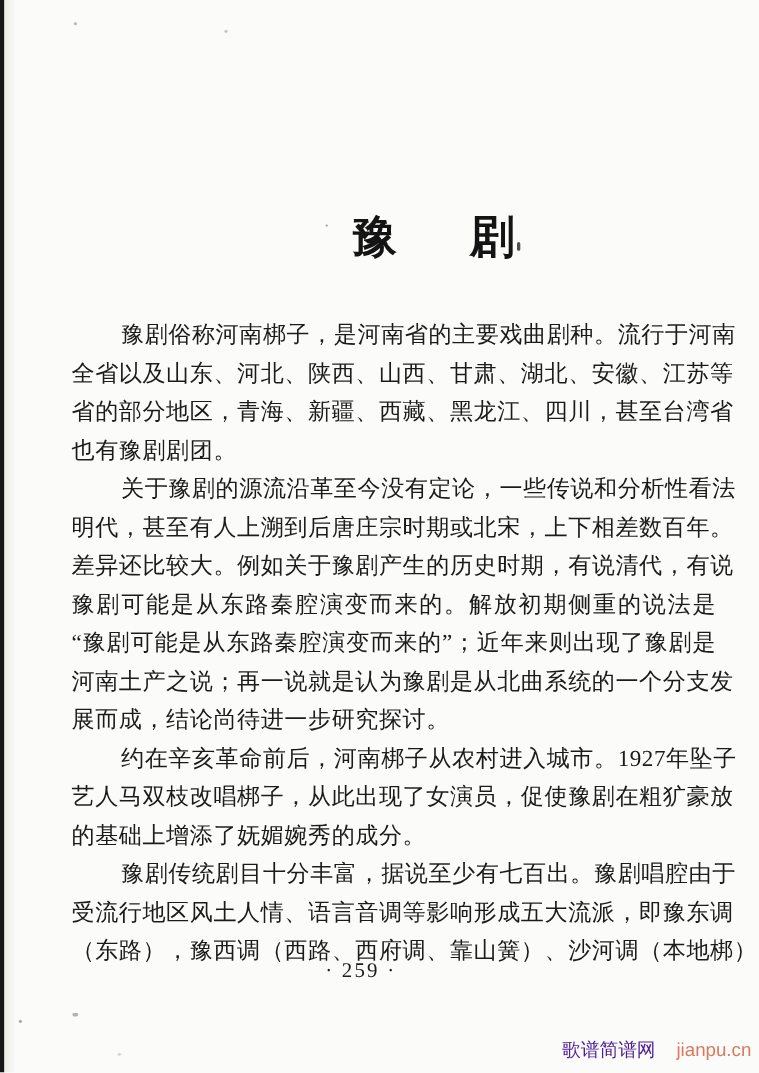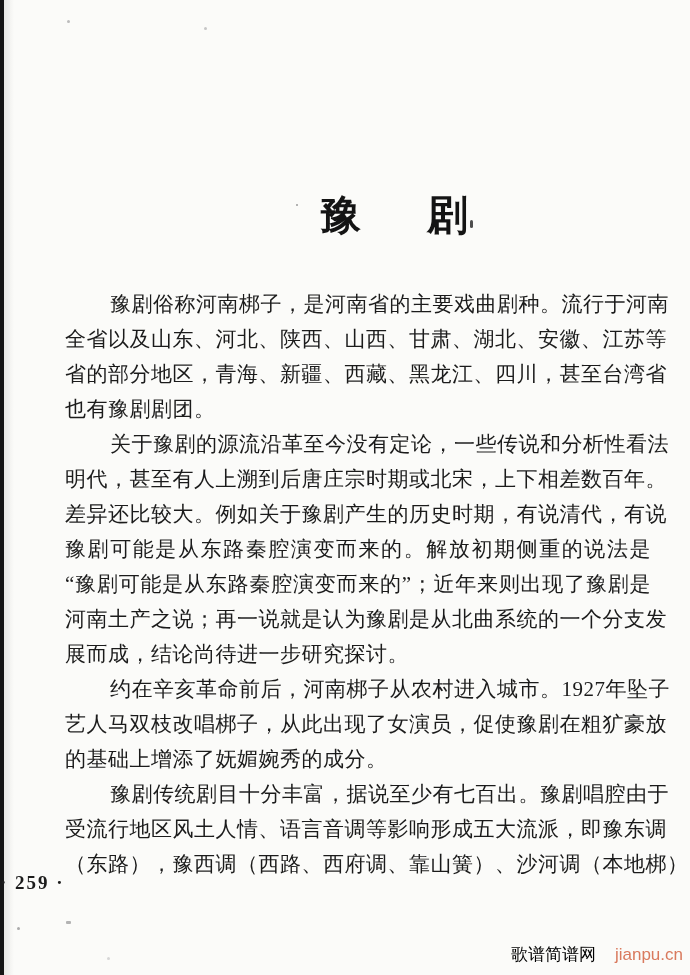--- a/index.html
+++ b/index.html
@@ -44,34 +44,34 @@
     text-align-last: justify;
     white-space: nowrap;
     letter-spacing: 0.5px;
   }
   .line.indent { padding-left: 45px; }
   .line.last { text-align: right; text-align-last: left; }
   .page-number {
     position: absolute;
     top: 872px; left: 0;
     width: 656px;
-    text-align: left;
+    text-align: center;
     font-size: 19px;
-    font-weight: bold;
+    font-weight: normal;
     letter-spacing: 2px;
     color: #1c1c1c;
   }
   .watermark {
     position: absolute;
     top: 943px; right: 7px;
     font-family: "Liberation Sans", sans-serif;
     font-size: 17px;
     white-space: nowrap;
   }
-  .wm-name { color: #000000; }
+  .wm-name { color: #4c1d95; }
   .wm-domain { color: #d97a5e; margin-left: 19px; }
   .speck { position: absolute; border-radius: 50%; }
 </style>
 </head>
 <body>
 
 <div class="scan-edge"></div>
 <div class="scan-edge-shade"></div>
 
 <div class="speck" style="left:67px;top:20px;width:3px;height:3px;background:#bcbcbc;"></div>

